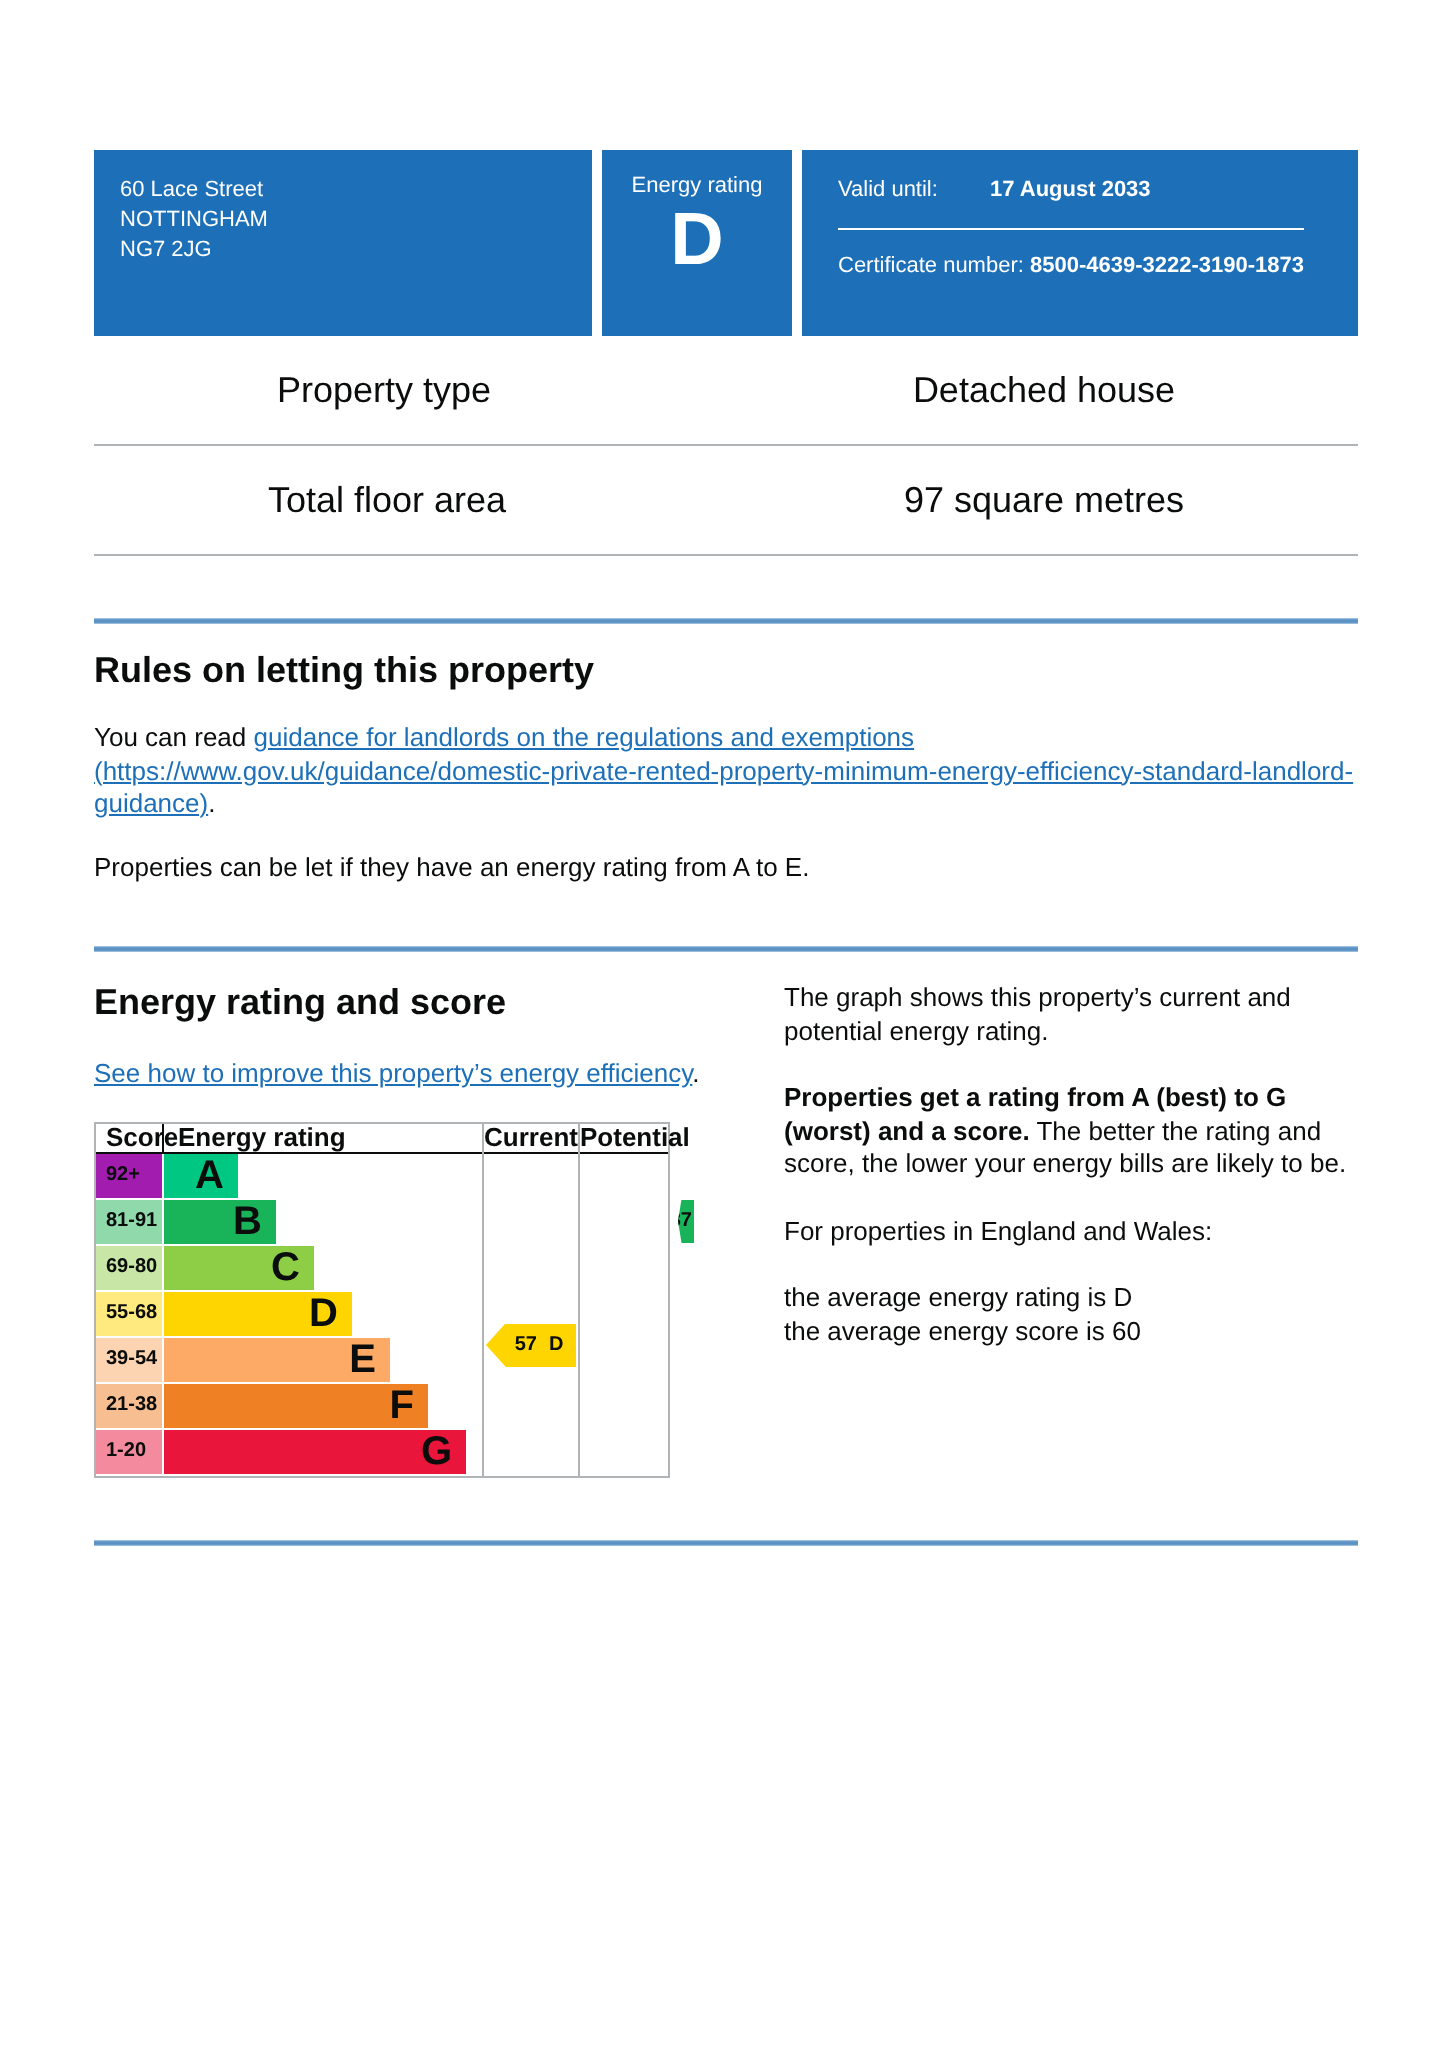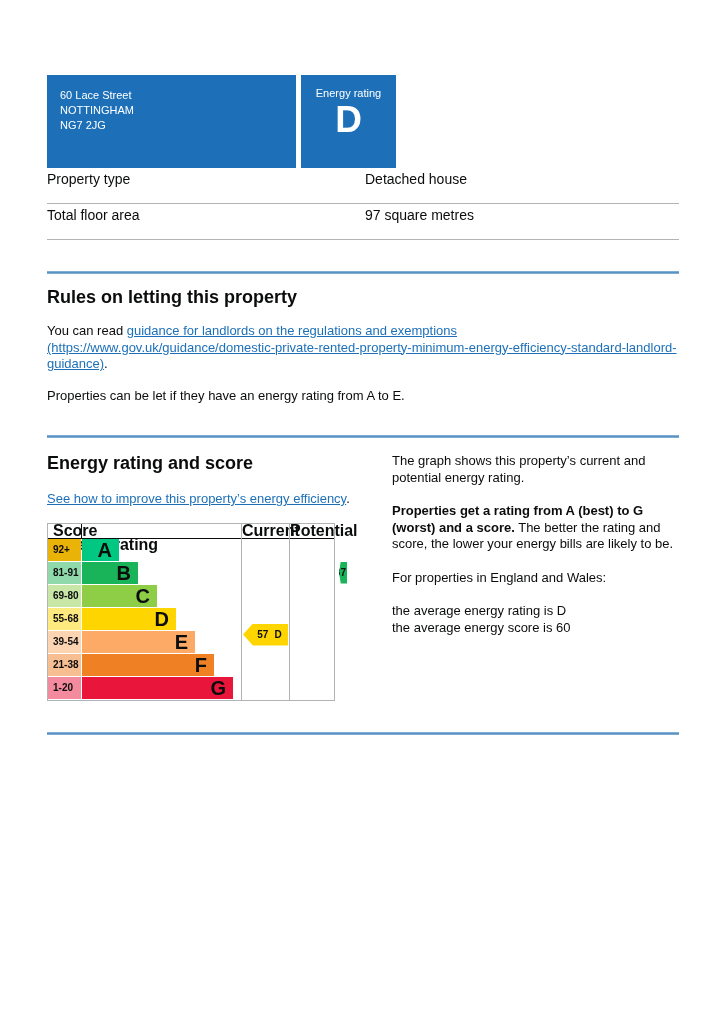--- a/index.html
+++ b/index.html
@@ -21,21 +21,21 @@
   .cell-address { width: 249px; padding: 13px 0 0 13px; font-size: 11px; line-height: 15px; }
   .cell-rating { width: 95px; text-align: center; padding-top: 12px; font-size: 11px; }
   .rating-value { font-size: 37px; font-weight: bold; line-height: 40px; margin-top: 1px; }
   .cell-validity { flex: 1; padding: 14px 27px 0 18px; font-size: 11px; }
   .valid-row .lbl { display: inline-block; width: 76px; }
   .bold { font-weight: bold; }
   .white-rule { border: none; border-top: 1px solid #ffffff; margin: 13px 0 12px; }
 
   
   .details { margin: 0; }
-  .detail-row { display: flex; padding: 3px 0 16px; border-bottom: 1px solid #b1b4b6; font-size: 14px; }
+  .detail-row { display: flex; padding: 17px 0 16px; border-bottom: 1px solid #b1b4b6; font-size: 18px; justify-content: center; }
   .detail-row dt { width: 318px; }
   .detail-row dd { margin: 0; }
 
   
   .blue-rule { border: none; height: 3px; margin: 31px 0 0;
     background: linear-gradient(180deg, #b3cfe6 0%, #5a92c4 30%, #5a92c4 72%, #b3cfe6 100%); }
 
   h2 { font-size: 18px; font-weight: bold; margin: 0; }
   p, .body-text { font-size: 13px; line-height: 16.5px; margin: 0; }
   a { color: #1d70b8; text-decoration: underline; overflow-wrap: break-word; }
@@ -52,22 +52,22 @@
   .col-right p { margin-top: 0; }
   .col-right .gap { margin-top: 17px; }
   .avg-lines div { font-size: 13px; line-height: 16.5px; }
 
   
   .epc-chart { display: flex; width: 288px; border: 1px solid #b1b4b6; margin-top: 15px; background: #ffffff; }
   .chart-col-left { width: 193px; }
   .chart-col { border-left: 1px solid #b1b4b6; }
   .col-current { width: 48px; }
   .col-potential { width: 45px; }
-  .col-hdr { height: 15px; border-bottom: 1px solid #0b0c0c; font-size: 16px; font-weight: bold;
-    line-height: 14px; text-align: center; flex-direction: column; }
+  .col-hdr { height: 15px; border-bottom: 1px solid #0b0c0c; font-size: 13px; font-weight: bold;
+    line-height: 14px; text-align: center; }
   .hdr-left { display: flex; text-align: left; }
   .hdr-score { width: 34px; border-right: 1px solid #0b0c0c; padding-left: 5px; }
   .hdr-rating { padding-left: 7px; }
   .band-row { height: 23px; display: flex; }
   .score-cell { width: 33px; height: 22px; margin-right: 1px; font-size: 10px; font-weight: bold;
     line-height: 22px; padding-left: 5px; }
   .band-bar { height: 22px; display: flex; align-items: center; justify-content: flex-end; padding-right: 7px; }
   .band-letter { font-size: 20px; font-weight: bold; line-height: 20px; color: #0b0c0c; }
   .col-body { position: relative; height: 161px; }
   .pointer { position: absolute; left: 1px; right: 1px; height: 22px; display: flex; align-items: center;
@@ -85,20 +85,30 @@
   <section class="summary">
     <div class="summary-cell cell-address" style="background: rgb(29, 112, 184);">
       <div>60 Lace Street</div>
       <div>NOTTINGHAM</div>
       <div>NG7 2JG</div>
     </div>
     <div class="summary-cell cell-rating" style="background: rgb(29, 112, 184);">
       <div>Energy rating</div>
       <div class="rating-value">D</div>
     </div>
+    <div class="summary-cell cell-validity" style="background: rgb(29, 112, 184);">
+      <div class="valid-row">
+        <span class="lbl">Valid until:</span><span class="bold">17 August 2033</span>
+      </div>
+      <hr class="white-rule">
+      <div>
+        <span>Certificate number:</span>
+        <span class="bold">8500-4639-3222-3190-1873</span>
+      </div>
+    </div>
   </section>
 
   <dl class="details">
     <div class="detail-row">
       <dt>Property type</dt>
       <dd>Detached house</dd>
     </div>
     <div class="detail-row">
       <dt>Total floor area</dt>
       <dd>97 square metres</dd>
@@ -121,21 +131,21 @@
       <p class="link-p"><a href="#">See how to improve this property’s energy efficiency</a><span>.</span></p>
 
       <div class="epc-chart">
         <div class="chart-col-left">
           <div class="col-hdr hdr-left">
             <span class="hdr-score">Score</span>
             <span class="hdr-rating">Energy rating</span>
           </div>
           <div>
             <div class="band-row">
-              <span class="score-cell" style="background: #eab308;">92+</span>
+              <span class="score-cell" style="background: #a21caf;">92+</span>
               <span class="band-bar" style="background: rgb(0, 199, 129); width: 37px;">
                   <span class="band-letter">A</span>
                 </span>
             </div>
             <div class="band-row">
               <span class="score-cell" style="background: rgb(143, 217, 171);">81-91</span>
               <span class="band-bar" style="background: rgb(25, 180, 89); width: 56px;">
                   <span class="band-letter">B</span>
                 </span>
             </div>

